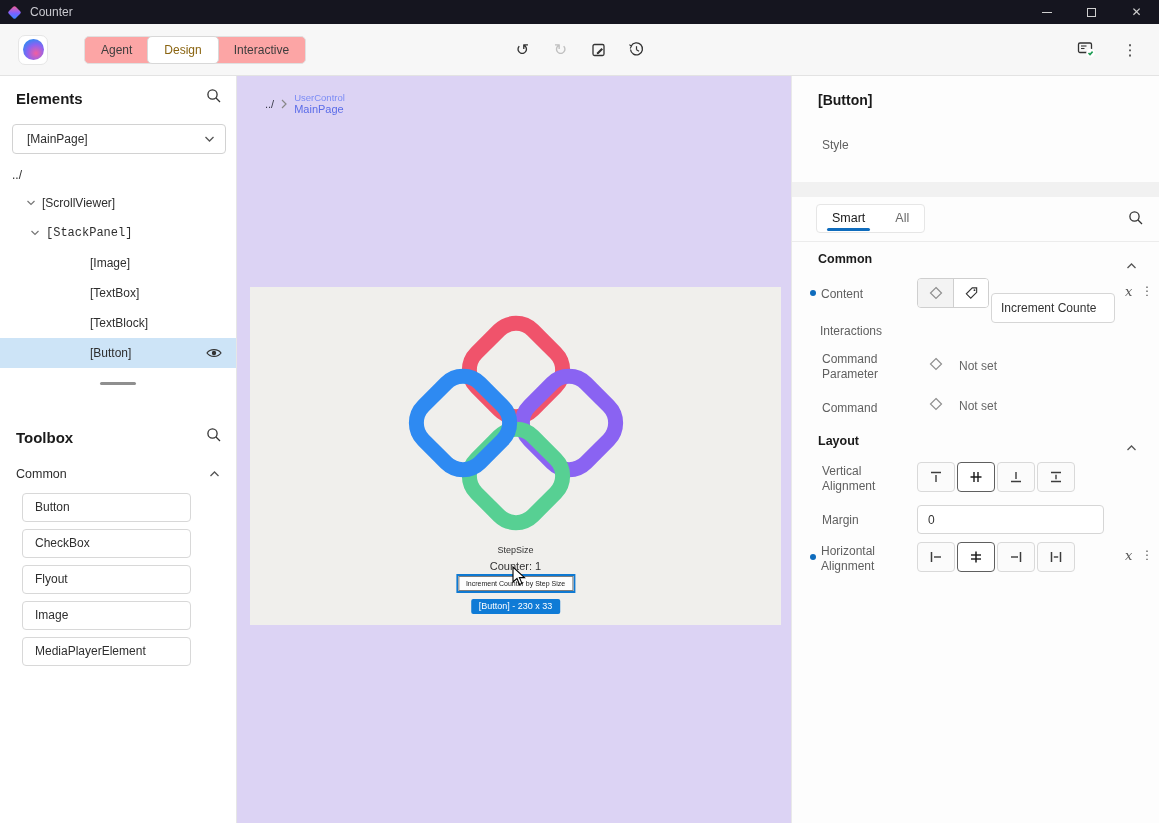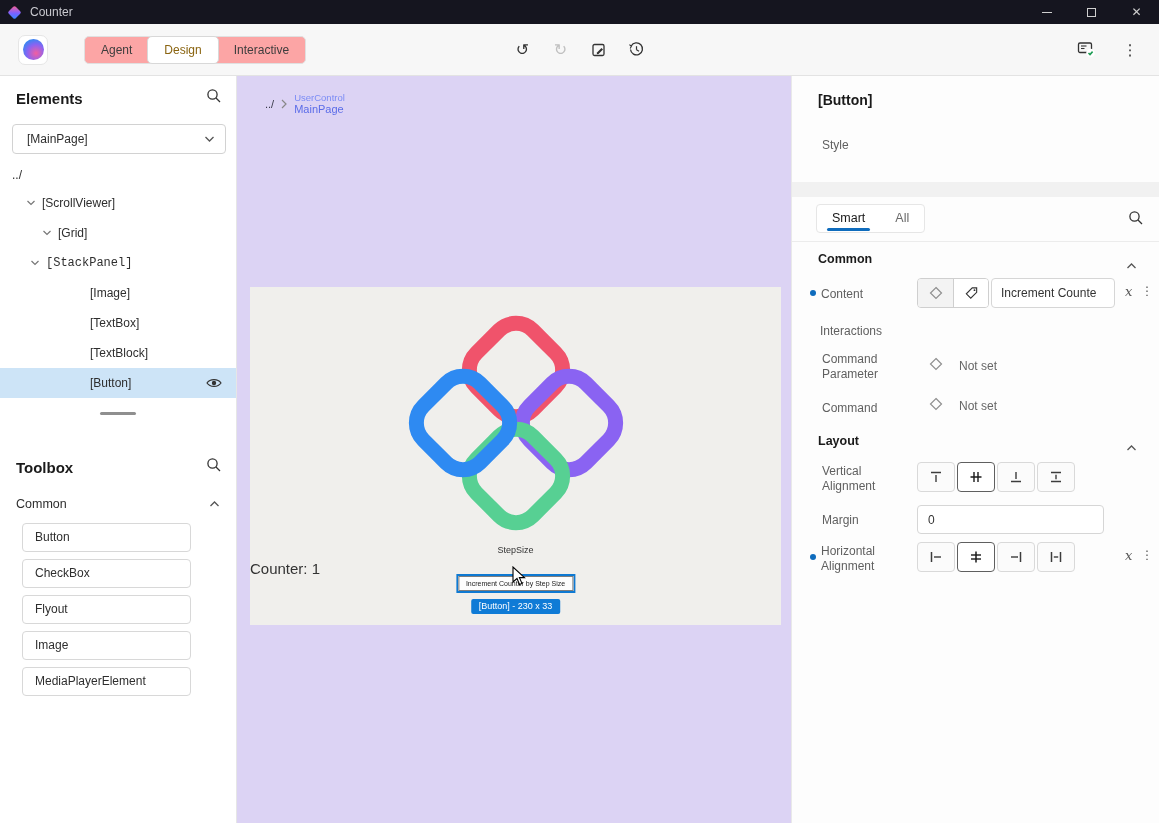--- a/index.html
+++ b/index.html
@@ -60,21 +60,21 @@
 
   
   .breadcrumb { position:absolute; left:28px; top:16px; display:flex; align-items:flex-start; gap:7px; }
   .bc-root { font-size:11px; color:#3a3a4a; margin-top:6px; }
   .bc-sep { margin-top:7px; }
   .bc-type { font-size:9.5px; color:#7b8cf5; }
   .bc-name { font-size:11px; color:#5b6ce8; }
   .artboard { position:absolute; left:13px; top:211px; width:531px; height:338px; background:#f0efec; }
   .logo-svg { position:absolute; left:calc(50% - 110px); top:26px; }
   .ab-step { position:absolute; top:258px; width:100%; text-align:center; font-size:9px; color:#333; }
-  .ab-counter { position:absolute; top:273px; width:100%; text-align:left; font-size:15px; color:#333; }
+  .ab-counter { position:absolute; top:273px; width:100%; text-align:center; font-size:11px; color:#333; }
   .ab-btn-wrap { position:absolute; top:287px; left:50%; transform:translateX(-50%); border:2px solid #0e79d2; }
   .ab-btn { background:#fdfdfd; border:1px solid #7e7e7e; font-size:7px; color:#222; padding:3px 7px; white-space:nowrap; }
   .ab-badge { position:absolute; top:312px; left:50%; transform:translateX(-50%); background:#0f7bd6; color:#fff;
     font-size:9px; padding:2px 8px 3px; border-radius:2px; white-space:nowrap; }
   .cursor { position:absolute; left:275px; top:490px; }
 
   
   .rp-title { position:absolute; left:26px; top:16px; font-size:14px; font-weight:bold; color:#1a1a1a; }
   .rp-label { font-size:12px; color:#5f5f5f; }
   .rp-style-label { position:absolute; left:30px; top:62px; }
@@ -89,21 +89,21 @@
   .rp-tab.active::after { content:""; position:absolute; left:10px; right:10px; bottom:1px; height:3px; border-radius:2px; background:#0f6cbd; }
   .rp-search { position:absolute; left:336px; top:134px; }
   .rp-sep { position:absolute; left:0; top:165px; width:100%; border-top:1px solid #ececec; }
   .rp-sec-header { position:absolute; font-size:12.5px; color:#1a1a1a; font-weight:bold; }
   .rp-chev { position:absolute; }
   .blue-dot { position:absolute; width:6px; height:6px; border-radius:50%; background:#0f6cbd; }
   .seg2 { position:absolute; display:flex; border:1px solid #cfcfcf; border-radius:4px; overflow:hidden; height:30px; }
   .seg2-btn { width:35px; display:flex; align-items:center; justify-content:center; background:#f3f3f3; }
   .seg2-btn.active { background:#fff; border-left:1px solid #cfcfcf; }
   .value-box { position:absolute; height:30px; border:1px solid #d6d6d6; border-radius:4px; background:#fff;
-    font-size:12px; color:#333; display:flex; align-items:center; padding:0 9px; overflow:hidden; white-space:nowrap; }
+    font-size:12px; color:#333; display:flex; align-items:center; padding:0 9px; overflow:hidden; white-space:nowrap;margin-top:15px; }
   .fx { font-family:"DejaVu Serif", serif; font-style:italic; font-size:13px; color:#555; }
   .kebab-sm { font-size:12px; color:#555; line-height:1; }
   .notset { font-size:12px; color:#666; position:absolute; }
   .align-group { position:absolute; display:flex; gap:2px; }
   .align-btn { width:38px; height:30px; display:flex; align-items:center; justify-content:center;
     background:#fbfbfb; border:1px solid #d9d9d9; border-radius:4px; }
   .align-btn.selected { background:#fff; border:1.5px solid #5f5f5f; }
   .two-line { line-height:15px; }
 </style>
 </head>
@@ -203,28 +203,20 @@
           <span>../</span>
         </div>
         <div class="tree-row d1">
           <span class="chev">
               <svg width="10" height="8" viewBox="0 0 10 8">
                 <polyline points="1.5,2 5,5.5 8.5,2" fill="none" stroke="#777" stroke-width="1.2"></polyline>
               </svg>
             </span>
           <span>[ScrollViewer]</span>
         </div>
-        <div class="tree-row d2">
-          <span class="chev">
-              <svg width="10" height="8" viewBox="0 0 10 8">
-                <polyline points="1.5,2 5,5.5 8.5,2" fill="none" stroke="#777" stroke-width="1.2"></polyline>
-              </svg>
-            </span>
-          <span>[Grid]</span>
-        </div>
         <div class="tree-row d3">
           <span class="chev">
               <svg width="10" height="8" viewBox="0 0 10 8">
                 <polyline points="1.5,2 5,5.5 8.5,2" fill="none" stroke="#777" stroke-width="1.2"></polyline>
               </svg>
             </span>
           <span>[StackPanel]</span>
         </div>
         <div class="tree-row d4">
           <span>[Image]</span>

